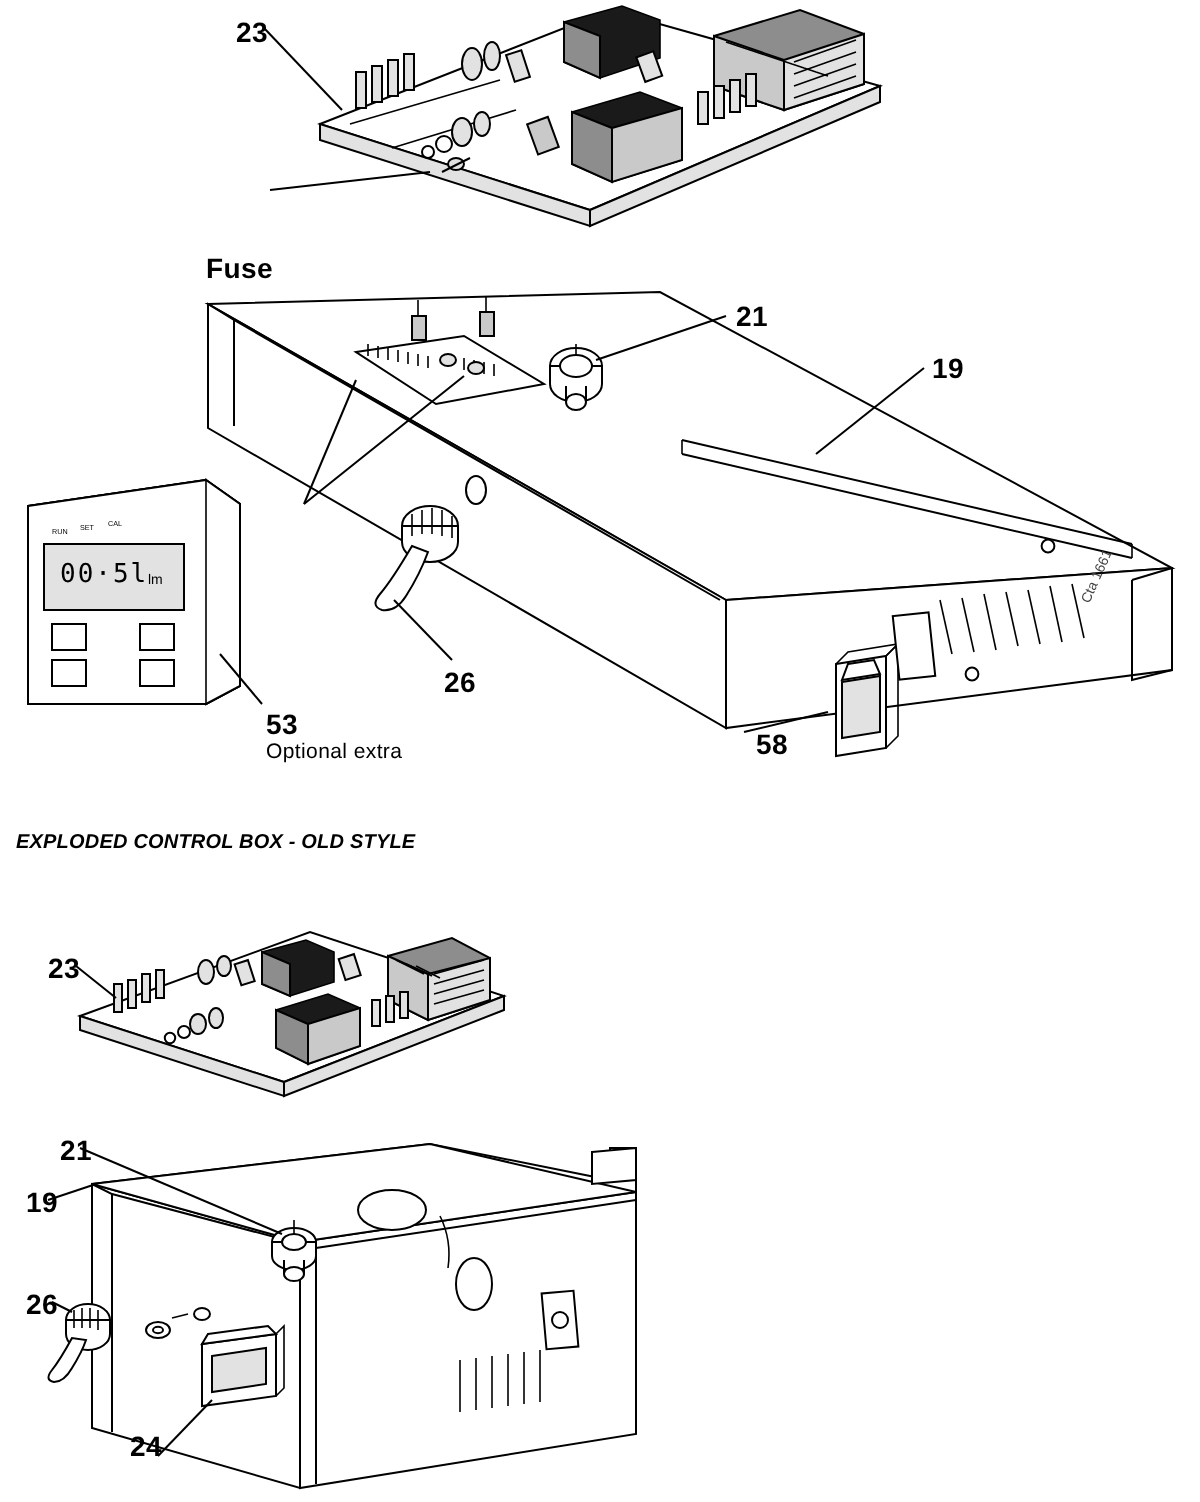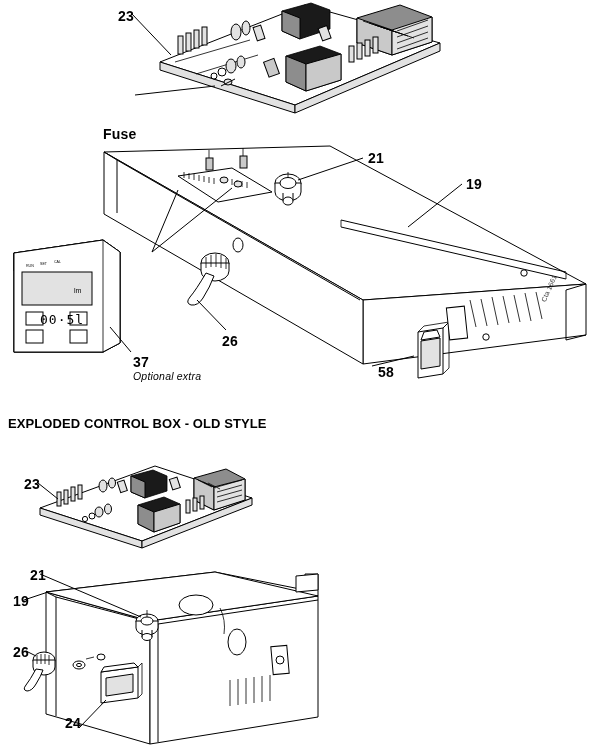--- a/index.html
+++ b/index.html
@@ -22,28 +22,28 @@
     position: absolute;
     font-size: 14px;
     font-weight: bold;
     color: #000;
     white-space: nowrap;
     letter-spacing: 0.2px;
   }
   .label.small {
     font-weight: normal;
     font-size: 10.5px;
-    font-style: italic;
   }
   .section-title {
     position: absolute;
-    font-size: 13px;
+    font-size: 10px;
     font-weight: bold;
     letter-spacing: 0.1px;
     white-space: nowrap;
+    font-style: italic;
   }
   .vert-code {
     position: absolute;
     font-size: 7px;
     color: #444;
     transform: rotate(-66deg);
     transform-origin: left top;
     white-space: nowrap;
   }
   svg.layer {
@@ -334,34 +334,34 @@
       <ellipse class="fill-w" cx="101" cy="657" rx="4" ry="3"></ellipse>
       <path class="ln-thin" d="M94,657 L86,659"></path>
 
       <path class="ln-lead" d="M40,574 L141,617"></path>
       <path class="ln-lead" d="M24,600 L48,592"></path>
       <path class="ln-lead" d="M26,651 L36,656"></path>
       <path class="ln-lead" d="M79,728 L106,700"></path>
     </g>
   </svg>
 
-  <div class="lcd-text" style="left:40px; top:280px;margin-top:32px;">00·5l</div>
+  <div class="lcd-text" style="left:30px; top:280px;">00·5l</div>
   <div style="position:absolute; left:74px; top:287px; font-size:7px;">lm</div>
   <div class="tiny-txt" style="left:26px; top:264px;">RUN</div>
   <div class="tiny-txt" style="left:40px; top:262px;">SET</div>
   <div class="tiny-txt" style="left:54px; top:260px;">CAL</div>
 
   <div class="vert-code" style="left:540px; top:300px;">Cta 1661</div>
 
   <div class="label" style="left:118px; top:8px;">23</div>
   <div class="label" style="left:103px; top:92px;margin-top:34px;">Fuse</div>
   <div class="label" style="left:368px; top:150px;">21</div>
   <div class="label" style="left:466px; top:176px;">19</div>
   <div class="label" style="left:222px; top:333px;">26</div>
-  <div class="label" style="left:133px; top:354px;">37</div>
+  <div class="label" style="left:133px; top:354px;">53</div>
   <div class="label small" style="left:133px; top:370px;">Optional extra</div>
   <div class="label" style="left:355px; top:364px;padding-left:23px;">58</div>
 
   <div class="section-title" style="left:8px; top:416px;">EXPLODED CONTROL BOX - OLD STYLE</div>
 
   <div class="label" style="left:24px; top:476px;">23</div>
   <div class="label" style="left:30px; top:567px;">21</div>
   <div class="label" style="left:13px; top:593px;">19</div>
   <div class="label" style="left:13px; top:644px;">26</div>
   <div class="label" style="left:65px; top:715px;">24</div>

